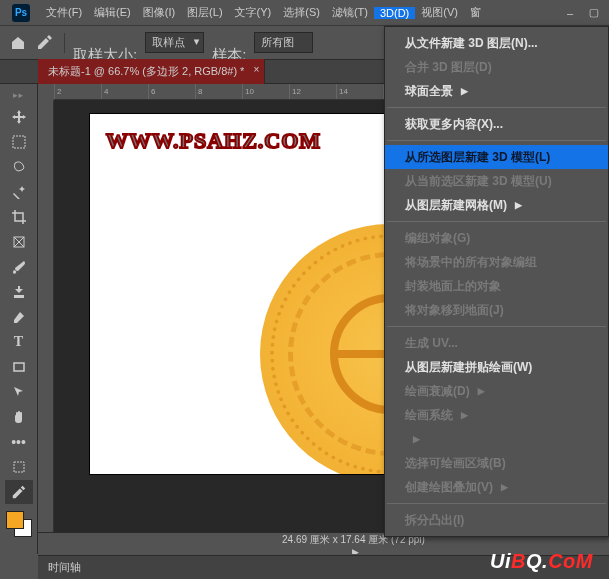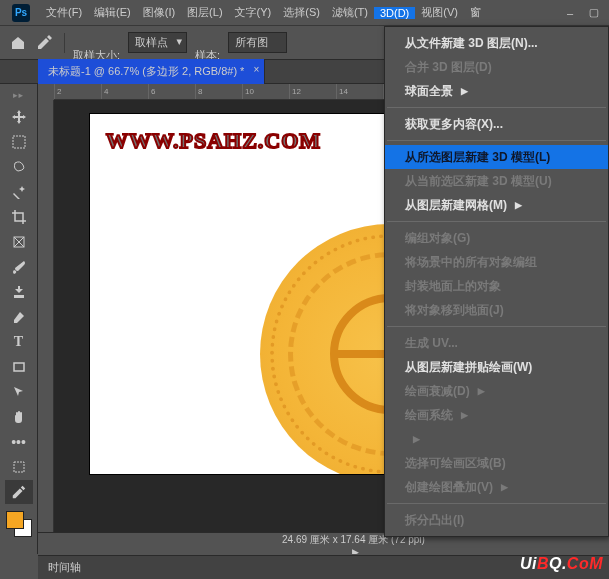--- a/index.html
+++ b/index.html
@@ -9,25 +9,25 @@
 .ps-logo span { color: #31a8ff; font-weight: bold; font-size: 10px; }
 .menubar-item { padding: 0 6px; font-size: 11px; cursor: default; }
 .menubar-item.active { background: #1473e6; color: #fff; }
 .window-controls { margin-left: auto; display: flex; gap: 2px; padding-right: 4px; }
 .win-ctrl { width: 22px; height: 18px; display: flex; align-items: center; justify-content: center; font-size: 11px; }
 
 .optionsbar { display: flex; align-items: center; height: 34px; background: #535353; border-bottom: 1px solid #2a2a2a; padding: 0 8px; gap: 8px; }
 .home-icon { width: 20px; height: 20px; display: flex; align-items: center; justify-content: center; }
 .eyedrop-icon { width: 20px; height: 20px; }
 .optionsbar .sep { width: 1px; height: 20px; background: #3a3a3a; }
-.opt-label { font-size: 11px; margin-top: 25px; }
+.opt-label { font-size: 15px; margin-top: 25px; }
 .opt-select { background: #3f3f3f; border: 1px solid #282828; padding: 2px 18px 2px 6px; font-size: 11px; color: #ccc; position: relative; }
 
 .tabbar { display: flex; align-items: center; height: 24px; background: #424242; border-bottom: 1px solid #2a2a2a; padding-left: 38px; }
-.doc-tab { background: #1d4ed8; padding: 5px 20px 5px 10px; font-size: 11px; border-right: 1px solid #2a2a2a; position: relative; }
+.doc-tab { background: #7f1d1d; padding: 5px 20px 5px 10px; font-size: 11px; border-right: 1px solid #2a2a2a; position: relative; }
 .doc-tab .close { position: absolute; right: 5px; top: 5px; font-size: 10px; }
 
 .workarea { display: flex; height: 470px; }
 .toolbar-col { width: 38px; background: #535353; border-right: 1px solid #2a2a2a; display: flex; flex-direction: column; align-items: center; padding-top: 6px; gap: 1px; }
 .tool-btn { width: 28px; height: 24px; display: flex; align-items: center; justify-content: center; font-size: 14px; position: relative; }
 .tool-btn.selected { background: #3a3a3a; }
 .tool-grip { font-size: 9px; letter-spacing: 1px; color: #888; margin-bottom: 4px; }
 .color-swatch-wrap { margin-top: 6px; position: relative; width: 26px; height: 26px; }
 .fg-sw { position: absolute; width: 18px; height: 18px; border: 1px solid #222; top: 0; left: 0; }
 .bg-sw { position: absolute; width: 18px; height: 18px; background: #fff; border: 1px solid #222; bottom: 0; right: 0; }
@@ -53,21 +53,21 @@
 
 .bottom-panel { position: absolute; bottom: 0; left: 38px; right: 0; height: 24px; background: #424242; border-top: 1px solid #2a2a2a; display: flex; align-items: center; padding-left: 10px; font-size: 11px; }
 
 .dropdown-menu { position: absolute; top: 26px; right: 0; width: 225px; background: #535353; border: 1px solid #282828; box-shadow: 2px 2px 6px rgba(0,0,0,0.5); z-index: 100; padding: 4px 0; max-height: 552px; }
 .menu-item { display: flex; align-items: center; justify-content: flex-start; padding: 4px 18px 4px 20px; font-size: 12px; color: #e0e0e0; line-height: 16px; font-weight: bold; }
 .menu-item.disabled { color: #7a7a7a; }
 .menu-item.highlighted { background: #1473e6; color: #0f172a; }
 .menu-item .submenu-arrow { font-size: 9px; margin-left: 8px; }
 .menu-sep { height: 1px; background: #6a6a6a; margin: 4px 2px; }
 
-.footer-wm { position: absolute; bottom: 6px; right: 6px; font-family: Arial, sans-serif; font-size: 16px; font-style: italic; font-weight: bold; letter-spacing: 0.5px; z-index: 200; }
+.footer-wm { position: absolute; bottom: 6px; right: 16px; font-family: Arial, sans-serif; font-size: 20px; font-style: italic; font-weight: bold; letter-spacing: 0.5px; z-index: 200; }
 .footer-wm .p1 { color: #fff; }
 .footer-wm .p2 { color: #ff2a2a; }
 .footer-wm .p3 { color: #fff; }
 .footer-wm .p4 { color: #ff2a2a; }
 </style>
 </head>
 <body>
 
 <div class="menubar">
   <div class="ps-logo">

